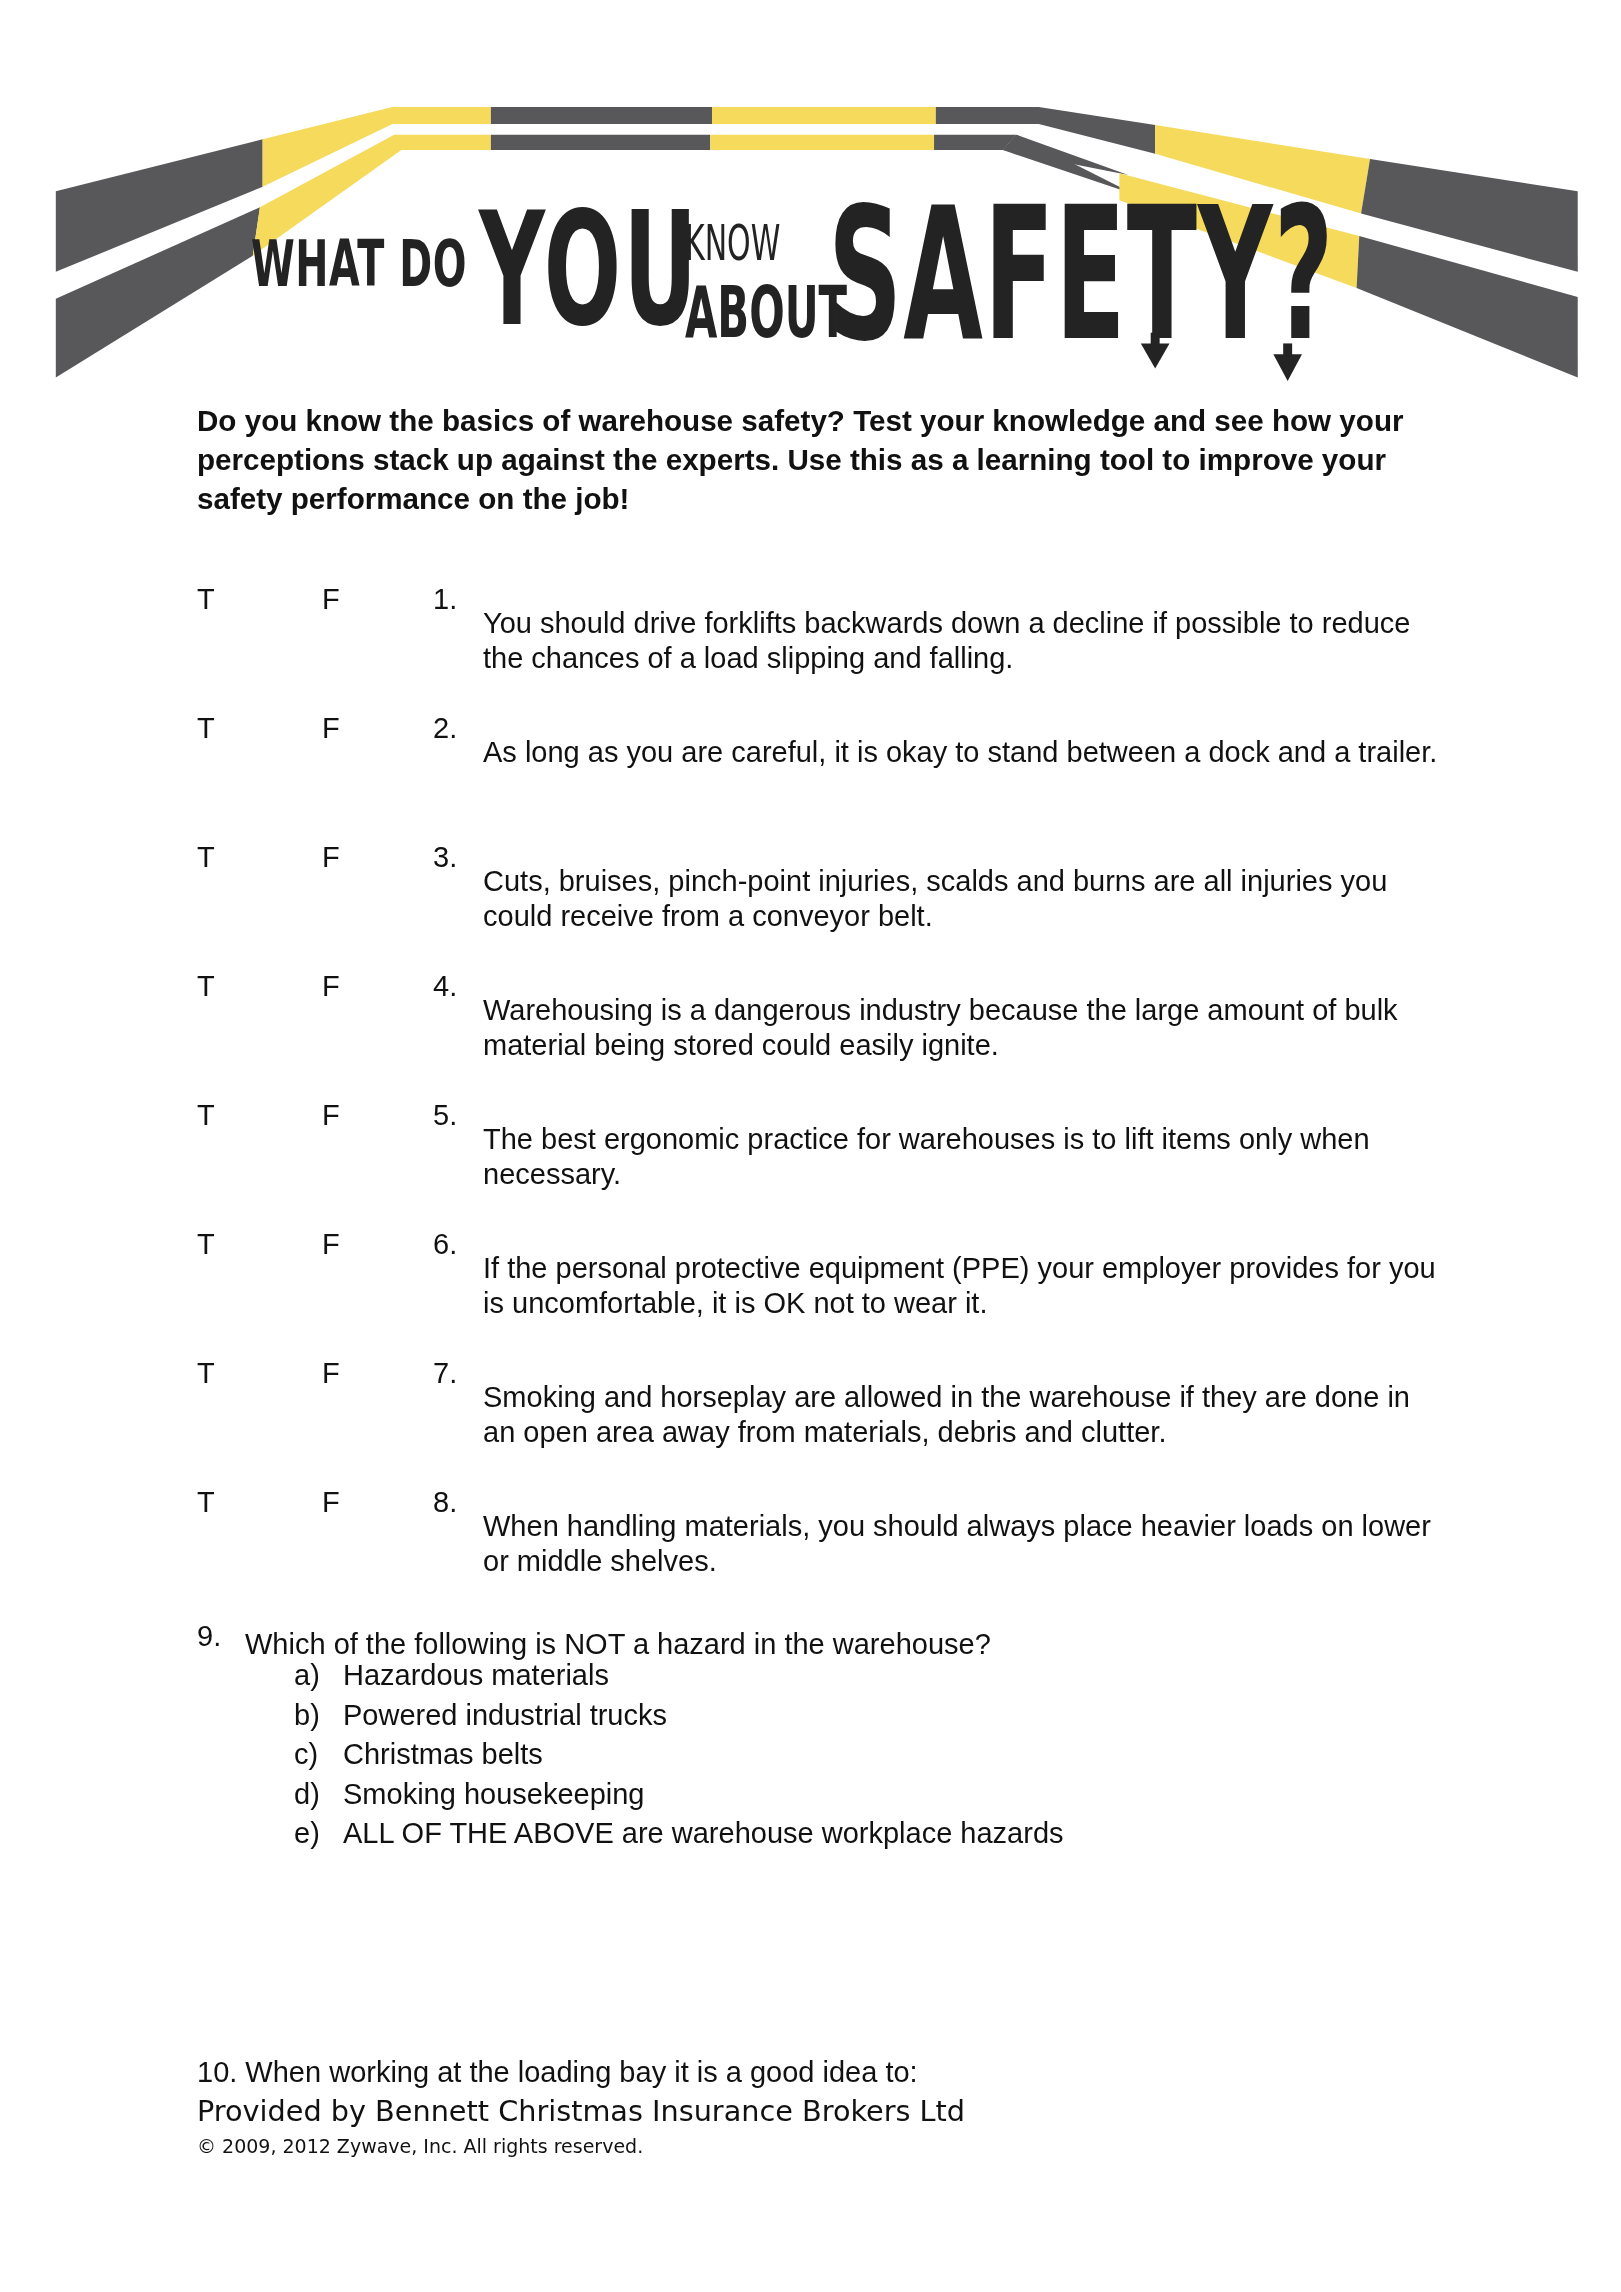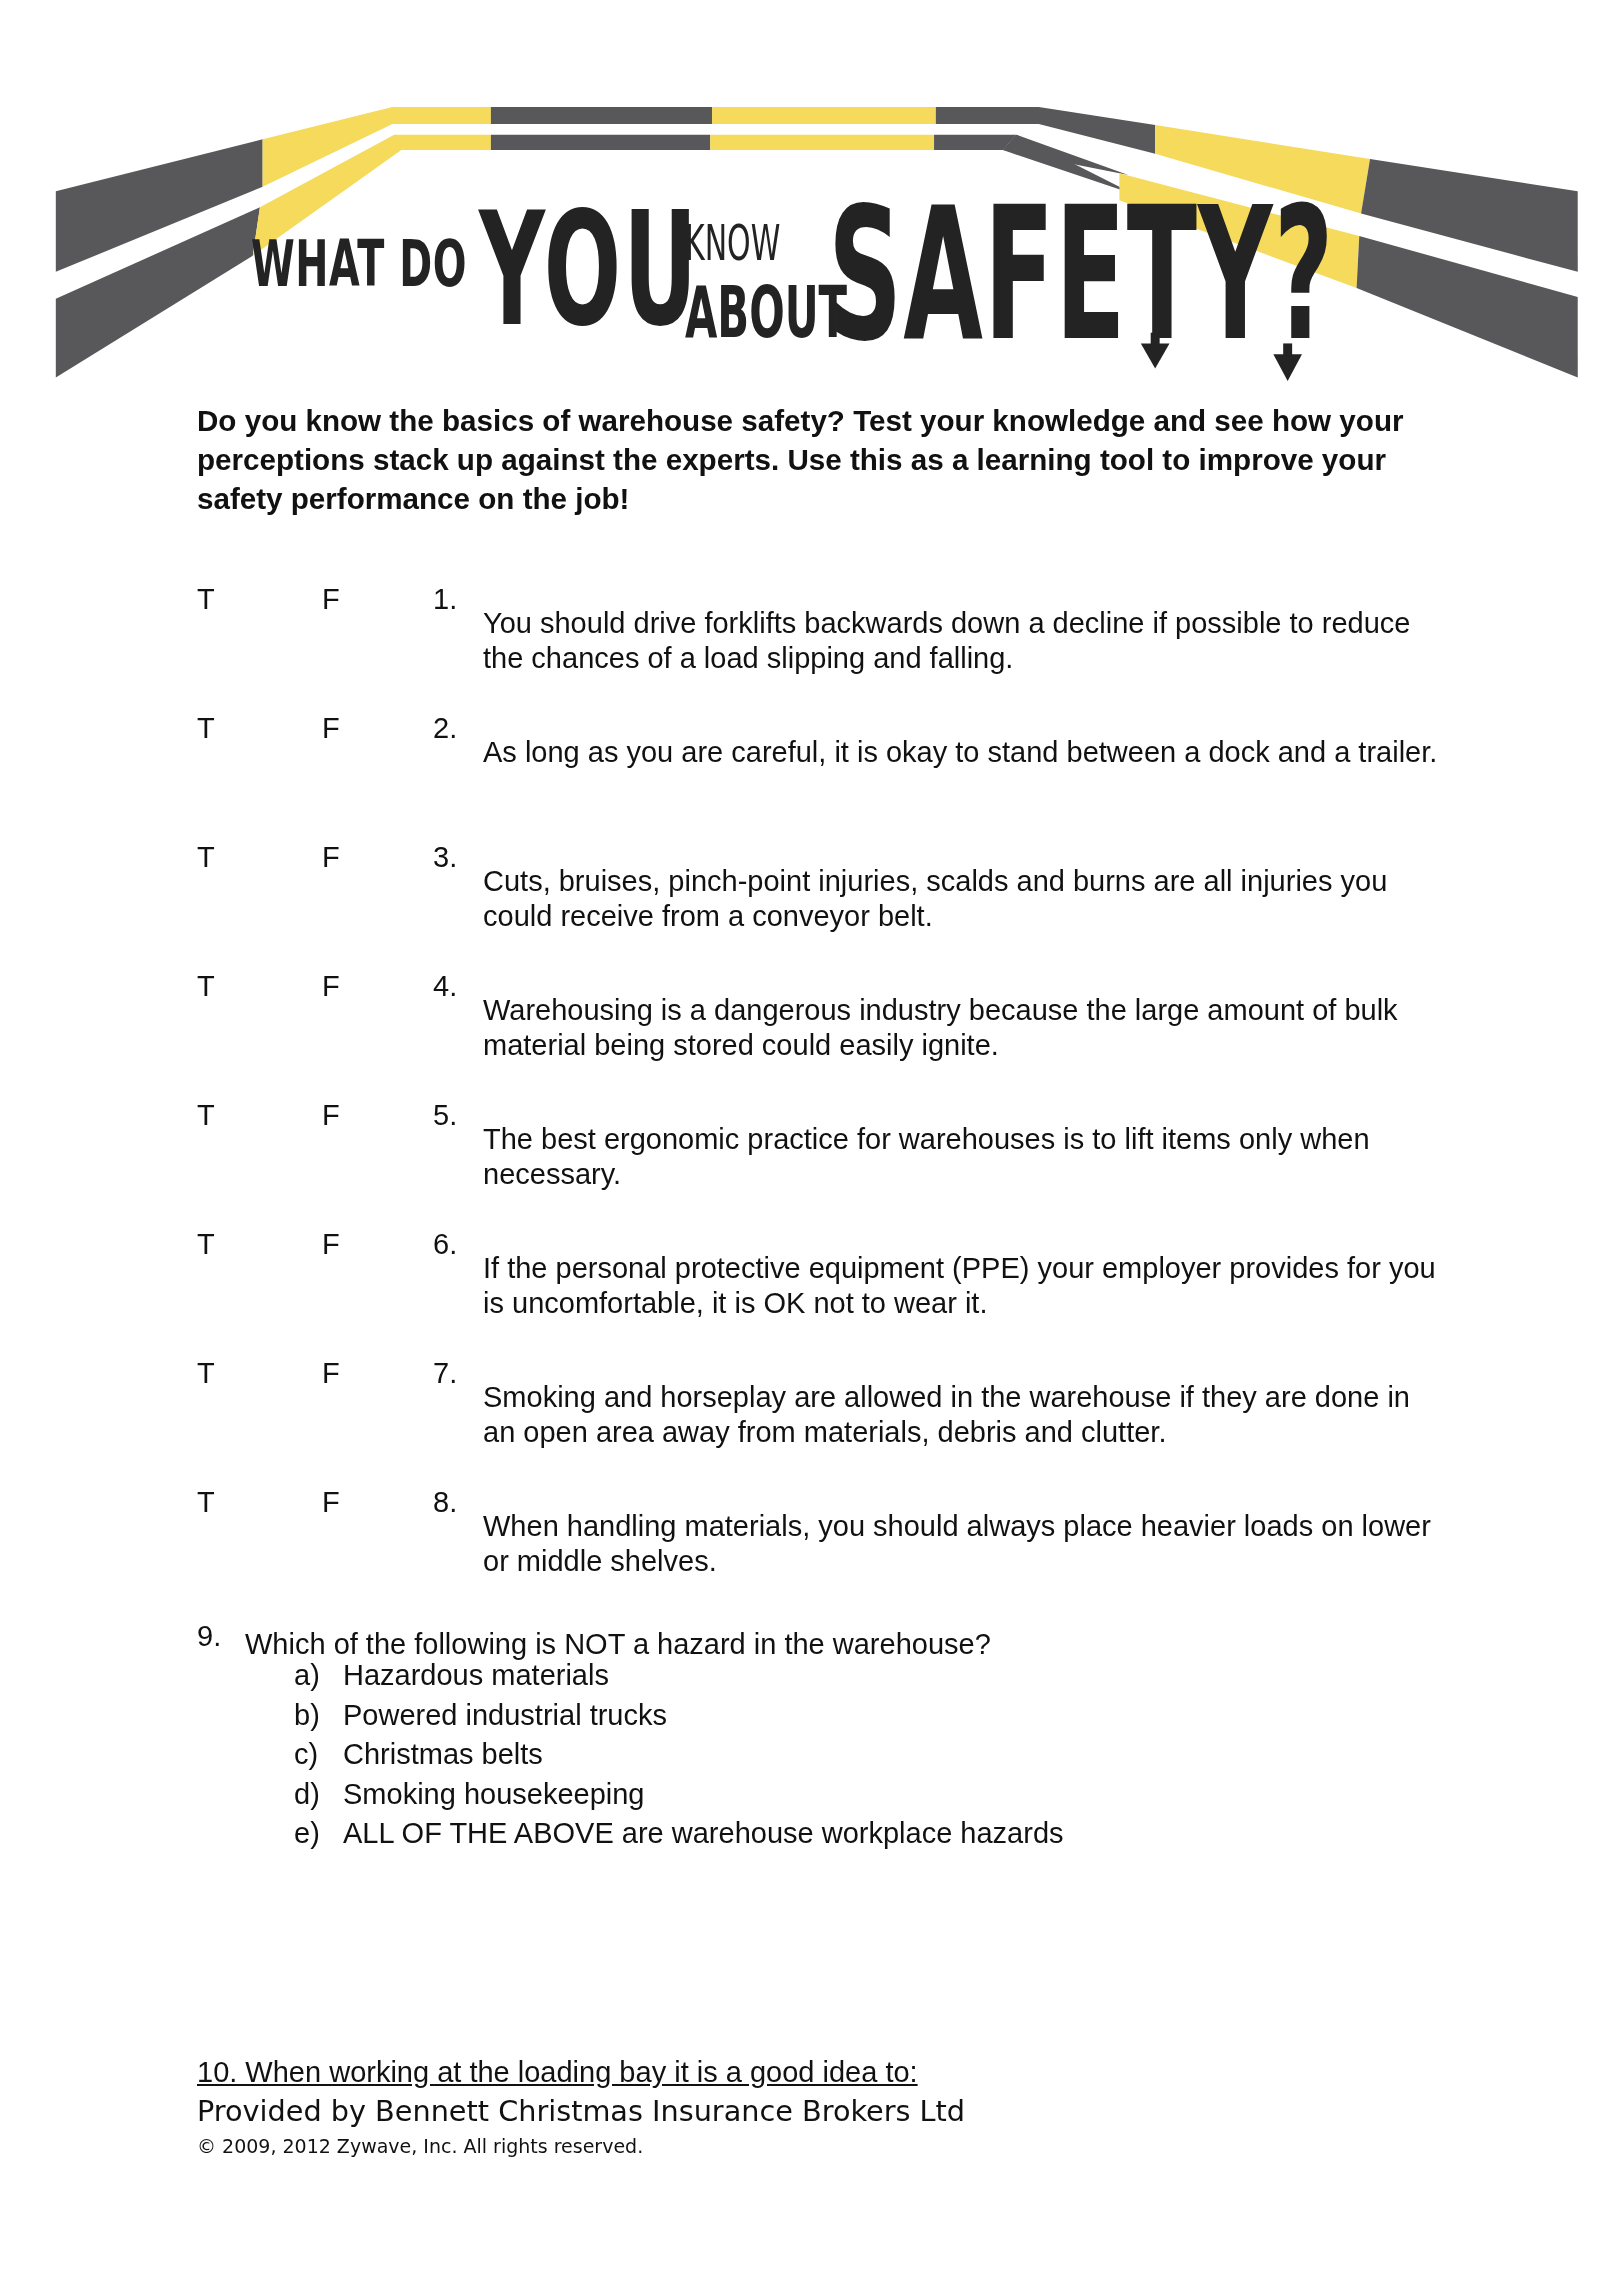--- a/index.html
+++ b/index.html
@@ -16,21 +16,21 @@
   .tf-row { position:absolute; left:0; width:1621px; font-size:29px; line-height:35px; }
   .tf-t { position:absolute; left:197px; top:0; }
   .tf-f { position:absolute; left:322px; top:0; }
   .tf-num { position:absolute; left:433px; top:0; }
   .tf-text { position:absolute; left:483px; top:0; width:967px;margin-top:24px; }
   .q9 { position:absolute; left:197px; top:1617px; font-size:29px; line-height:39px; }
   .q9-num { position:absolute; left:0; top:0; }
   .q9-text { position:absolute; left:48px; top:0; white-space:nowrap;margin-top:8px; }
   .q9-opt { position:absolute; left:97px; white-space:nowrap; }
   .q9-opt .lbl { display:inline-block; width:49px; }
-  .q10 { position:absolute; left:197px; top:2054px; font-size:29px; line-height:36px; white-space:nowrap;text-decoration:underline; }
+  .q10 { position:absolute; left:197px; top:2054px; font-size:29px; line-height:36px; white-space:nowrap; }
   .provided { position:absolute; left:197px; top:2093px; font-family:"DejaVu Sans", sans-serif; font-size:29px; line-height:36px; white-space:nowrap; transform:scaleX(0.99); transform-origin:left; }
   .copyright { position:absolute; left:197px; top:2134px; font-family:"DejaVu Sans", sans-serif; font-size:19px; line-height:25px; white-space:nowrap; }
 </style>
 </head>
 <body>
 
 <div class="banner">
   <svg width="1621" height="376" viewBox="0 0 1810 420">
 
     <polygon points="62,160 293,102 293,155 62,250" fill="#58575a"></polygon>

